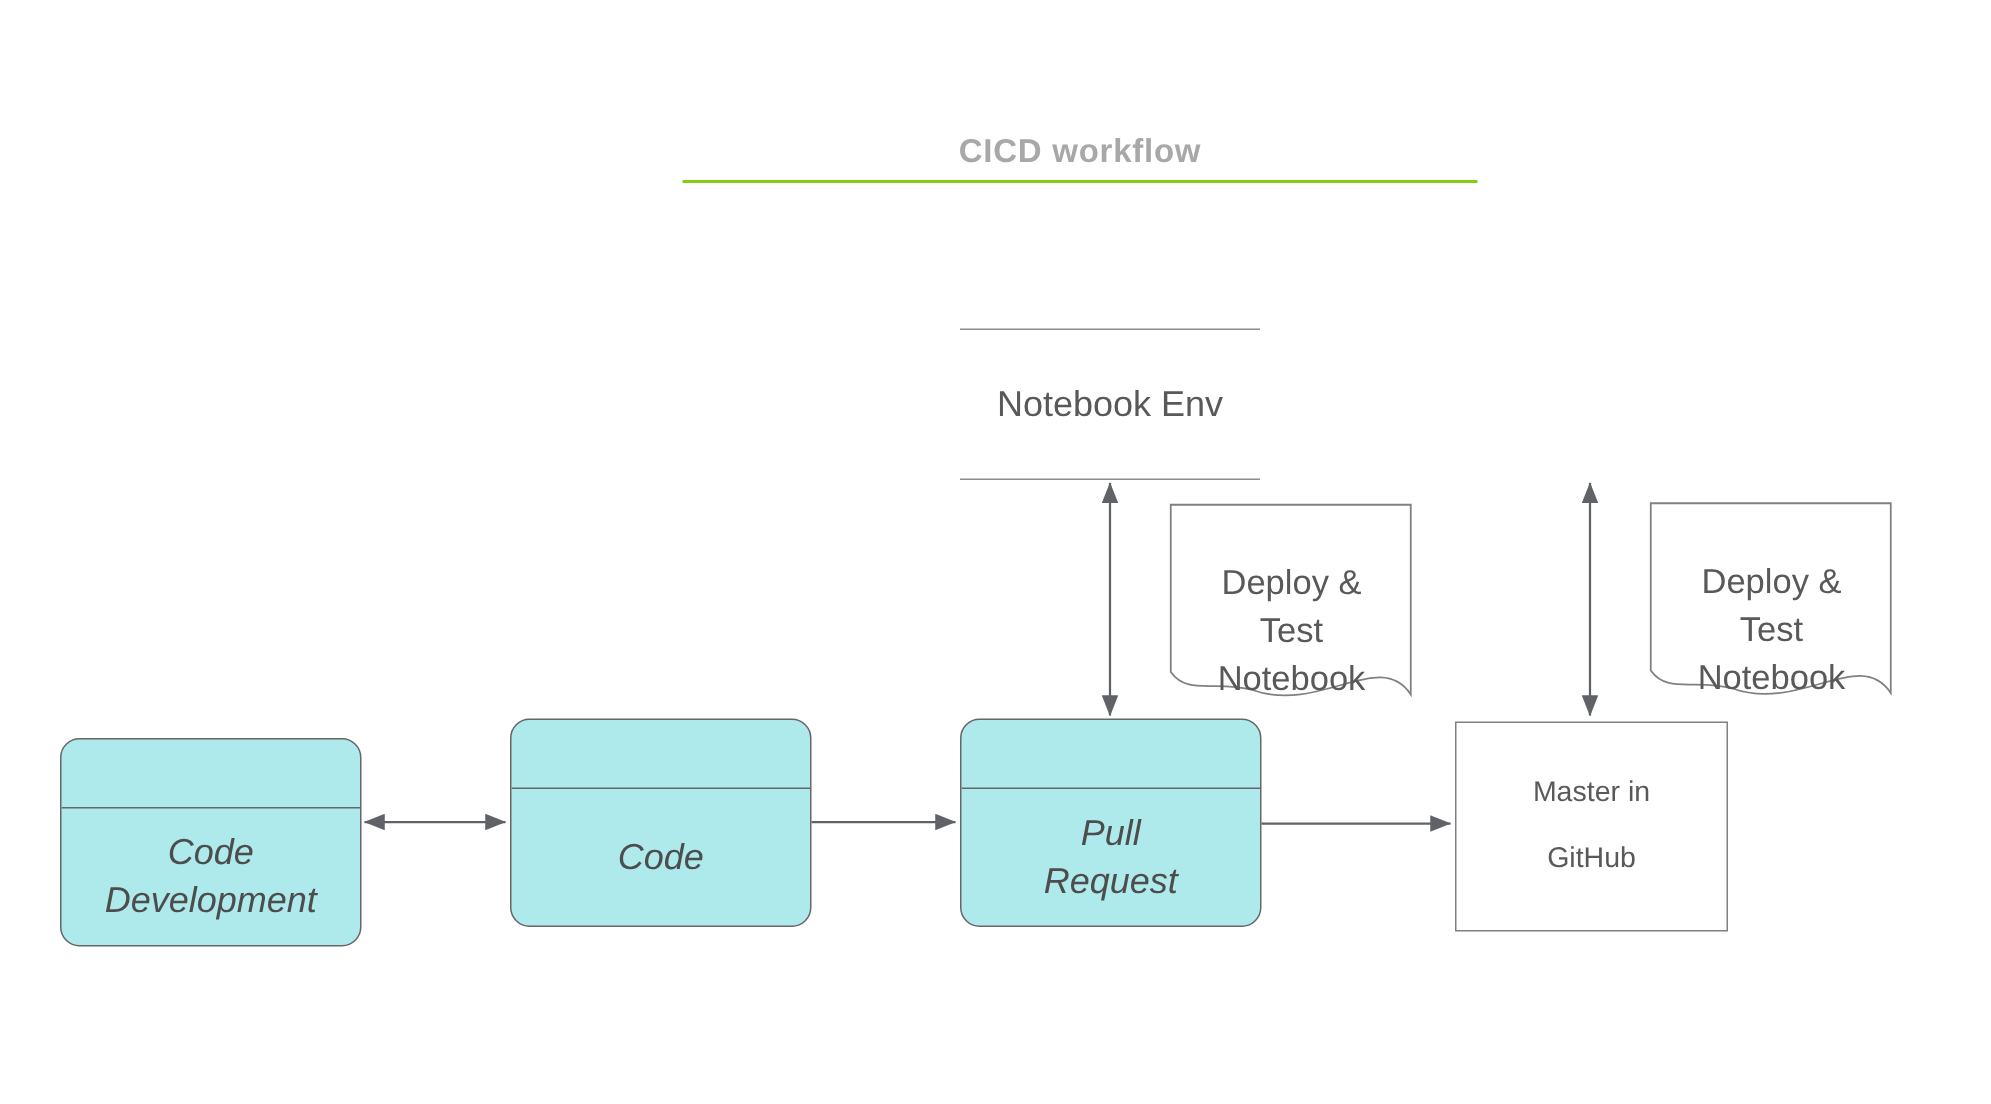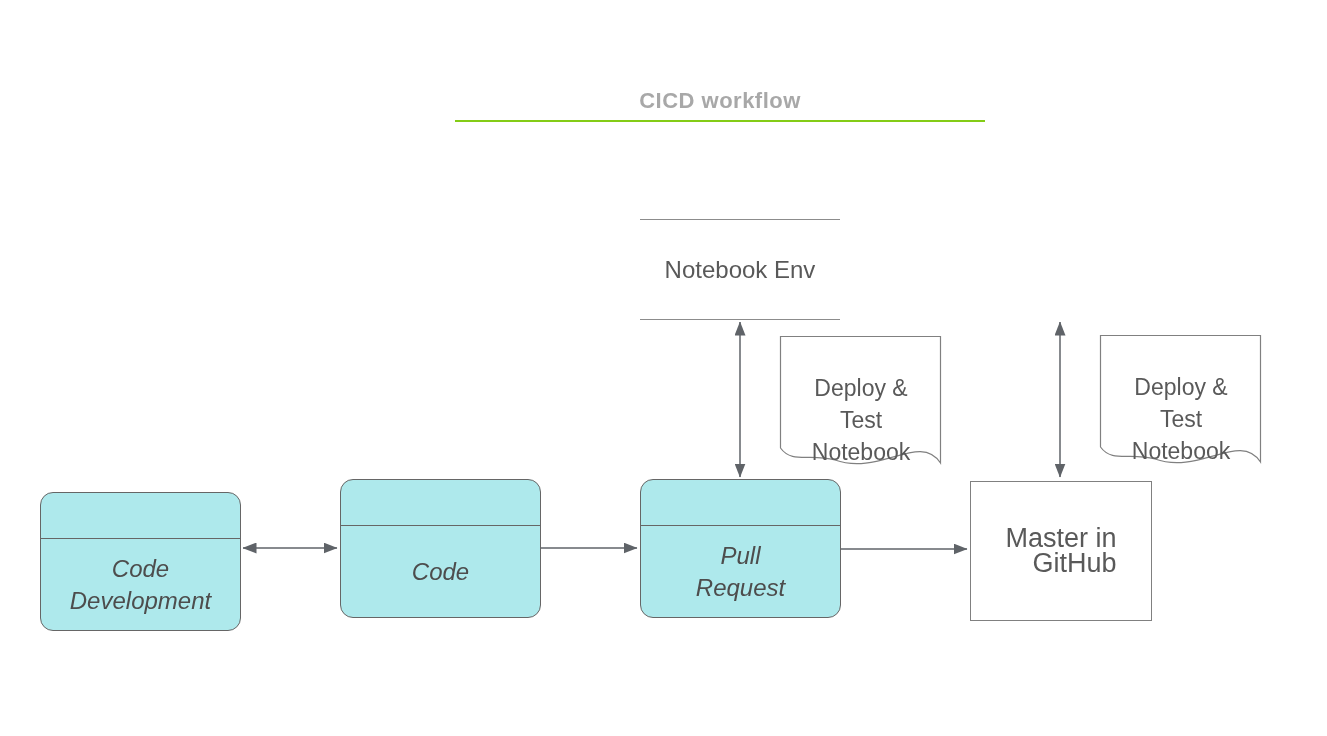--- a/index.html
+++ b/index.html
@@ -63,22 +63,22 @@
 
   
   .master-box {
     left: 970px; top: 481px; width: 182px; height: 140px;
     box-sizing: border-box;
     background: #ffffff;
     border: 1px solid #808080;
     display: flex; align-items: center; justify-content: center;
   }
   .master-label {
-    font-size: 27px; color: #595959; line-height: 25px;
-    text-align: right; white-space: pre-line;
+    font-size: 19px; color: #595959; line-height: 44px;
+    text-align: center; white-space: pre-line;
   }
 
   
   .doc-shape { width: 162px; height: 140px; }
   .doc-staging { left: 780px; top: 336px; }
   .doc-prod   { left: 1100px; top: 335px; }
   .doc-shape svg { display: block; overflow: visible; }
   .doc-label {
     position: absolute; left: 0; top: 4px; width: 162px;
     font-size: 23px; color: #595959; line-height: 32px;

